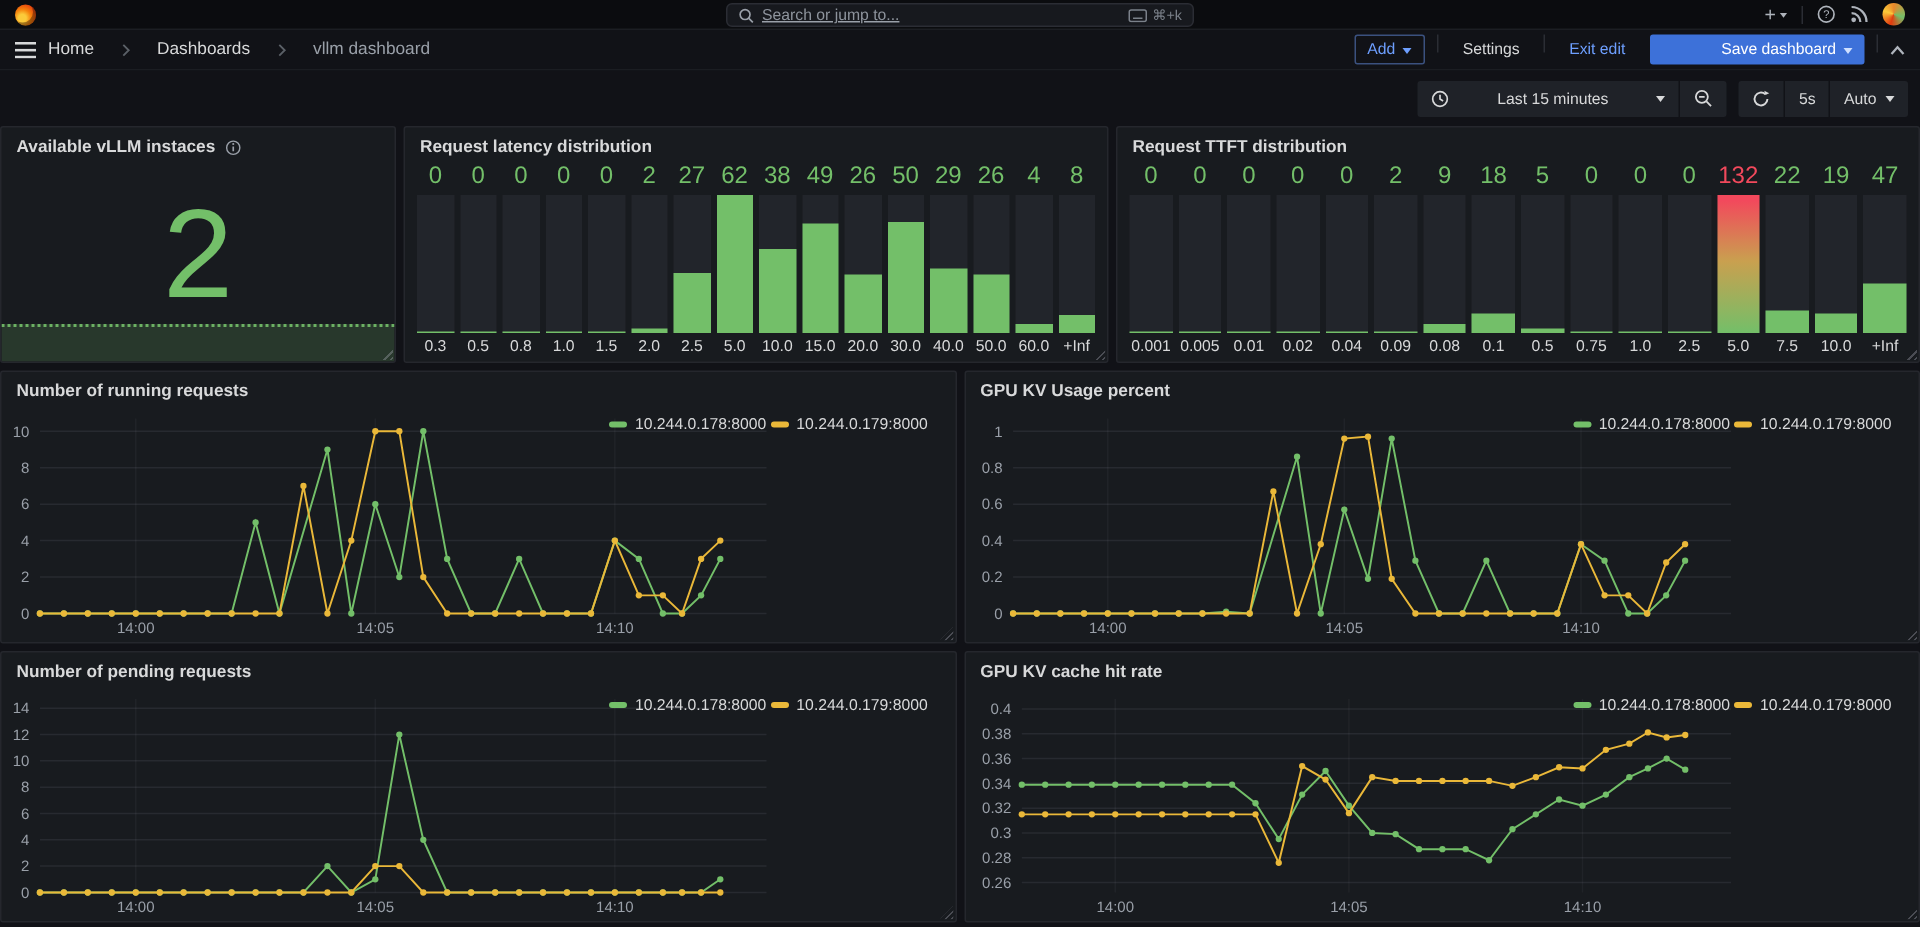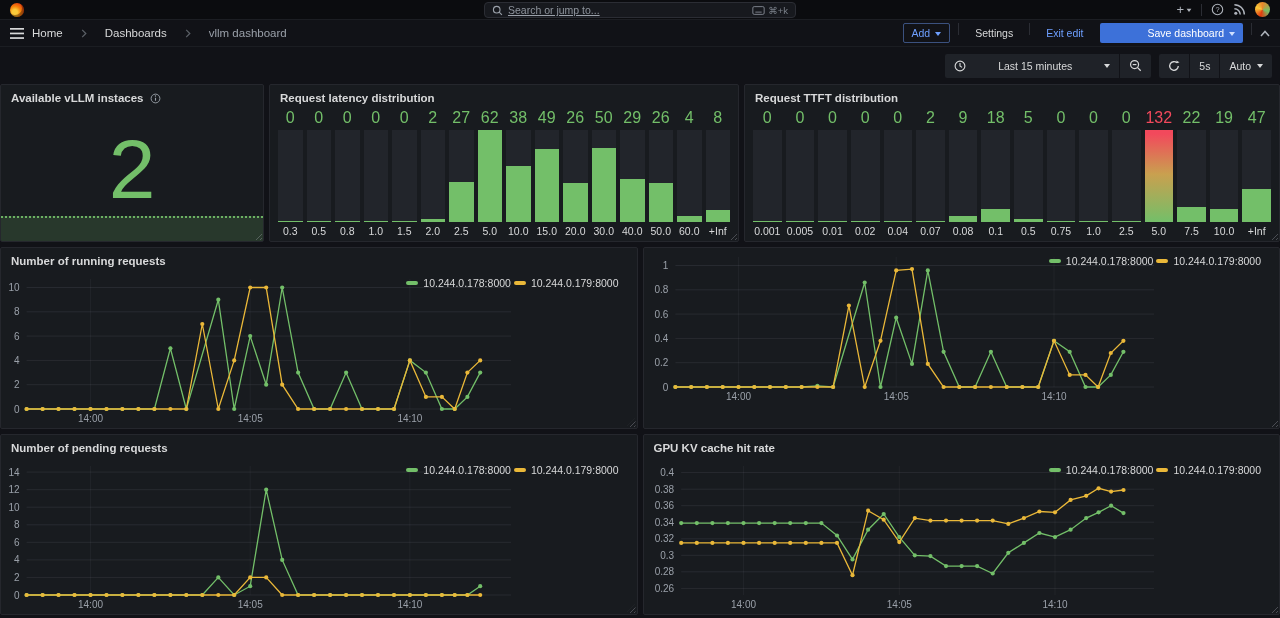--- a/index.html
+++ b/index.html
@@ -389,21 +389,21 @@
       <div class="bar-track">
         <div class="bar-fill" style="height:0%"></div>
       </div>
       <div class="bar-x">0.04</div>
     </div>
           <div class="bar-col">
       <div class="bar-value" style="color:#73BF69">2</div>
       <div class="bar-track">
         <div class="bar-fill" style="height:1.5151515151515151%"></div>
       </div>
-      <div class="bar-x">0.07</div>
+      <div class="bar-x">0.09</div>
     </div>
           <div class="bar-col">
       <div class="bar-value" style="color:#73BF69">9</div>
       <div class="bar-track">
         <div class="bar-fill" style="height:6.8181818181818175%"></div>
       </div>
       <div class="bar-x">0.08</div>
     </div>
           <div class="bar-col">
       <div class="bar-value" style="color:#73BF69">18</div>
@@ -565,20 +565,23 @@
               <span class="lg-label">10.244.0.178:8000</span>
             </div>
             <div class="legend-item">
               <span class="swatch" style="background:#EAB839"></span>
               <span class="lg-label">10.244.0.179:8000</span>
             </div>
           </div>
         </div>
     </section>
     <section class="panel">
+      <div class="phead">
+        <h2 class="ptitle">GPU KV Usage percent</h2>
+      </div>
       <div class="ts-body">
           <svg width="628" height="156">
             <line x1="27.4" x2="506" y1="139.0" y2="139.0" stroke="rgba(204,204,220,0.09)"></line>
             <text class="tick" x="20.4" y="142.5" text-anchor="end">0</text>
             <line x1="27.4" x2="506" y1="114.7" y2="114.7" stroke="rgba(204,204,220,0.09)"></line>
             <text class="tick" x="20.4" y="118.2" text-anchor="end">0.2</text>
             <line x1="27.4" x2="506" y1="90.4" y2="90.4" stroke="rgba(204,204,220,0.09)"></line>
             <text class="tick" x="20.4" y="93.9" text-anchor="end">0.4</text>
             <line x1="27.4" x2="506" y1="66.1" y2="66.1" stroke="rgba(204,204,220,0.09)"></line>
             <text class="tick" x="20.4" y="69.6" text-anchor="end">0.6</text>

